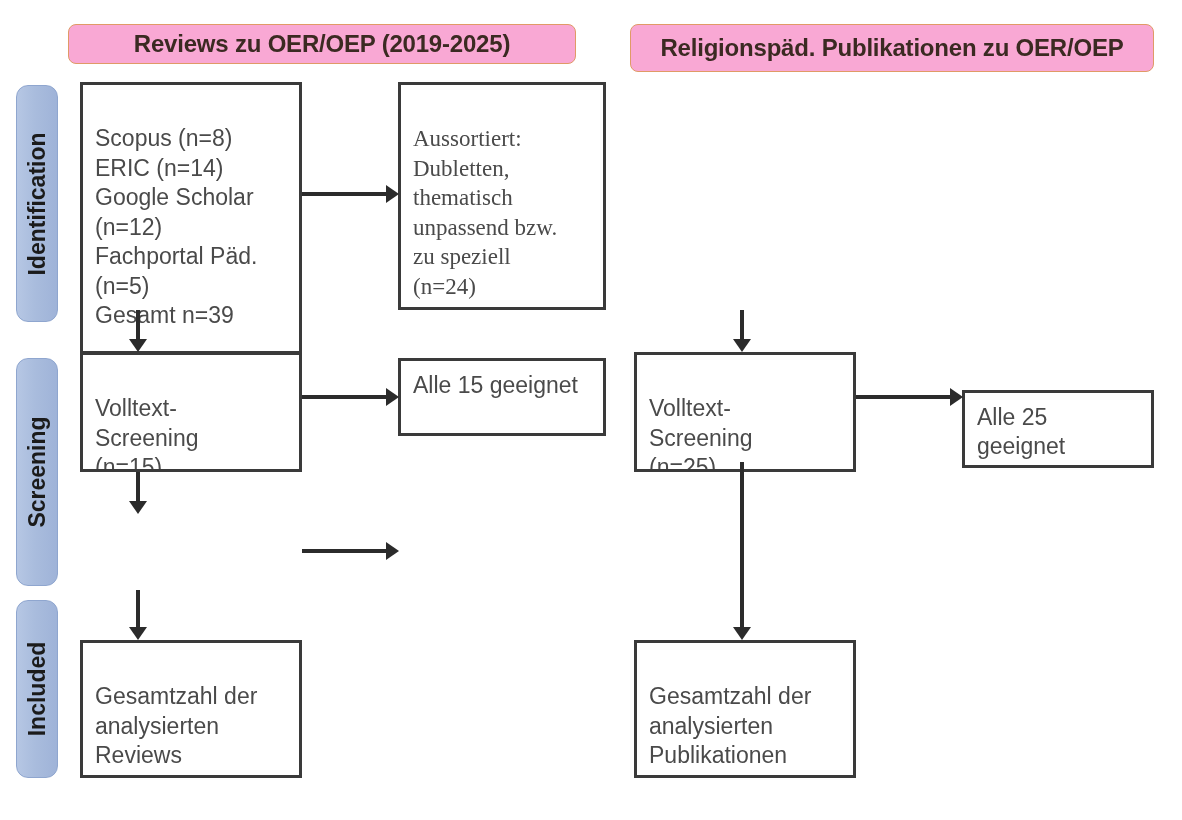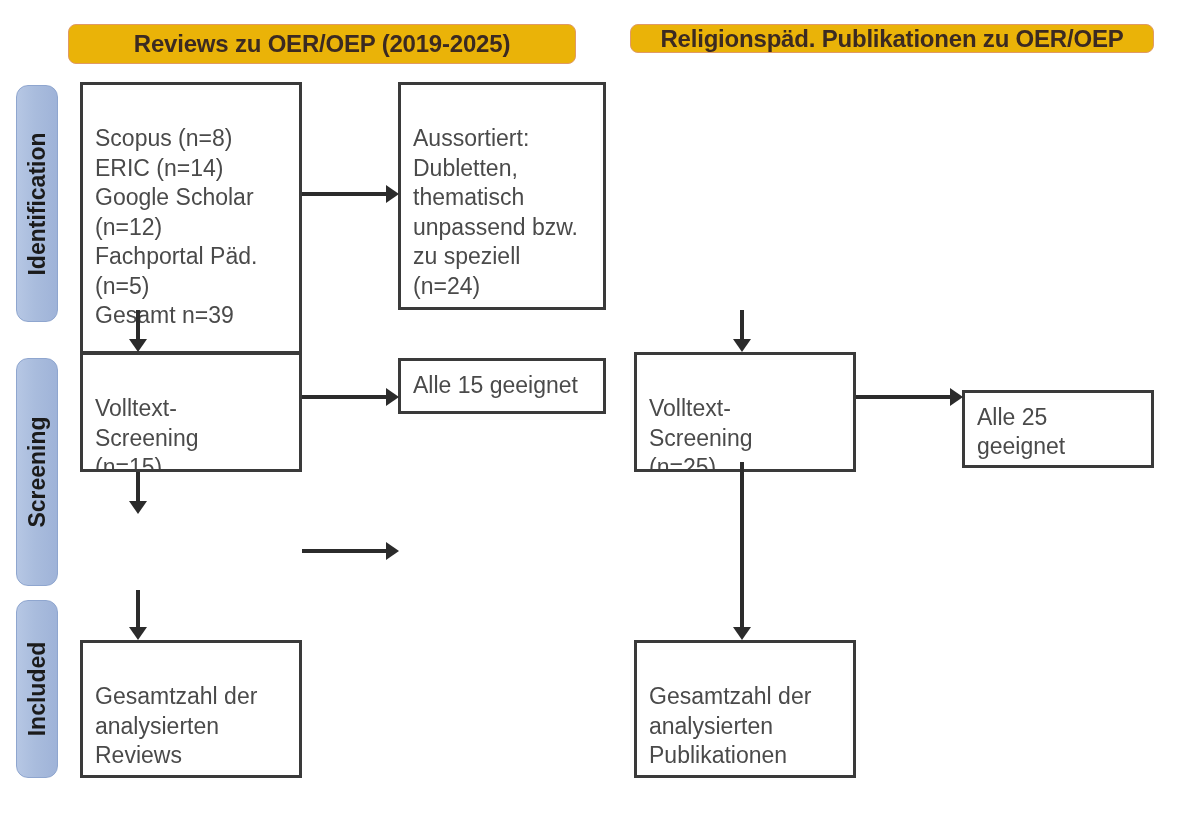--- a/index.html
+++ b/index.html
@@ -12,21 +12,21 @@
     width: 1182px;
     height: 820px;
     background: #ffffff;
     font-family: "Liberation Sans", sans-serif;
     overflow: hidden;
   }
 
   
   .banner {
     position: absolute;
-    background: #eab308;
+    background: #f9a8d4;
     border: 1px solid #E09A66;
     border-radius: 8px;
     color: #3b2a22;
     font-size: 24px;
     font-weight: bold;
     display: flex;
     align-items: center;
     justify-content: center;
     letter-spacing: -0.2px;
     box-sizing: border-box;
@@ -98,21 +98,21 @@
 </style>
 </head>
 <body>
 
 <div id="page">
 
   <div class="banner" style="left:68px; top:24px; width:508px; height:40px;">
     <span>Reviews zu OER/OEP (2019-2025)</span>
   </div>
 
-  <div class="banner" style="left:630px; top:24px; width:524px; height:29px;">
+  <div class="banner" style="left:630px; top:24px; width:524px; height:48px;">
     <span>Religionspäd. Publikationen zu OER/OEP</span>
   </div>
 
   <div class="pill" style="left:16px; top:85px; width:42px; height:237px;">
     <span class="pill-label">Identification</span>
   </div>
 
   <div class="pill" style="left:16px; top:358px; width:42px; height:228px;">
     <span class="pill-label">Screening</span>
   </div>
@@ -124,36 +124,36 @@
   <div class="box" style="left:80px; top:82px; width:222px; height:272px;">
     <span>Scopus (n=8)
 ERIC (n=14)
 Google Scholar
 (n=12)
 Fachportal Päd.
 (n=5)
 Gesamt n=39</span>
   </div>
 
-  <div class="box" style="left:398px; top:82px; width:208px; height:228px;">
+  <div class="box" style="left:398px; top:82px; width:208px; height:228px;font-family:Liberation Serif, serif;">
     <span>Aussortiert:
 Dubletten,
 thematisch
 unpassend bzw.
 zu speziell
 (n=24)</span>
   </div>
 
   <div class="box" style="left:80px; top:352px; width:222px; height:120px;">
     <span>Volltext-
 Screening
 (n=15)</span>
   </div>
 
-  <div class="box mid" style="left:398px; top:358px; width:208px; height:56px;">
+  <div class="box mid" style="left:398px; top:358px; width:208px; height:78px;">
     <span>Alle 15 geeignet</span>
   </div>
 
 
 
   <div class="box" style="left:80px; top:640px; width:222px; height:138px;">
     <span>Gesamtzahl der
 analysierten
 Reviews
 (n=19)</span>

